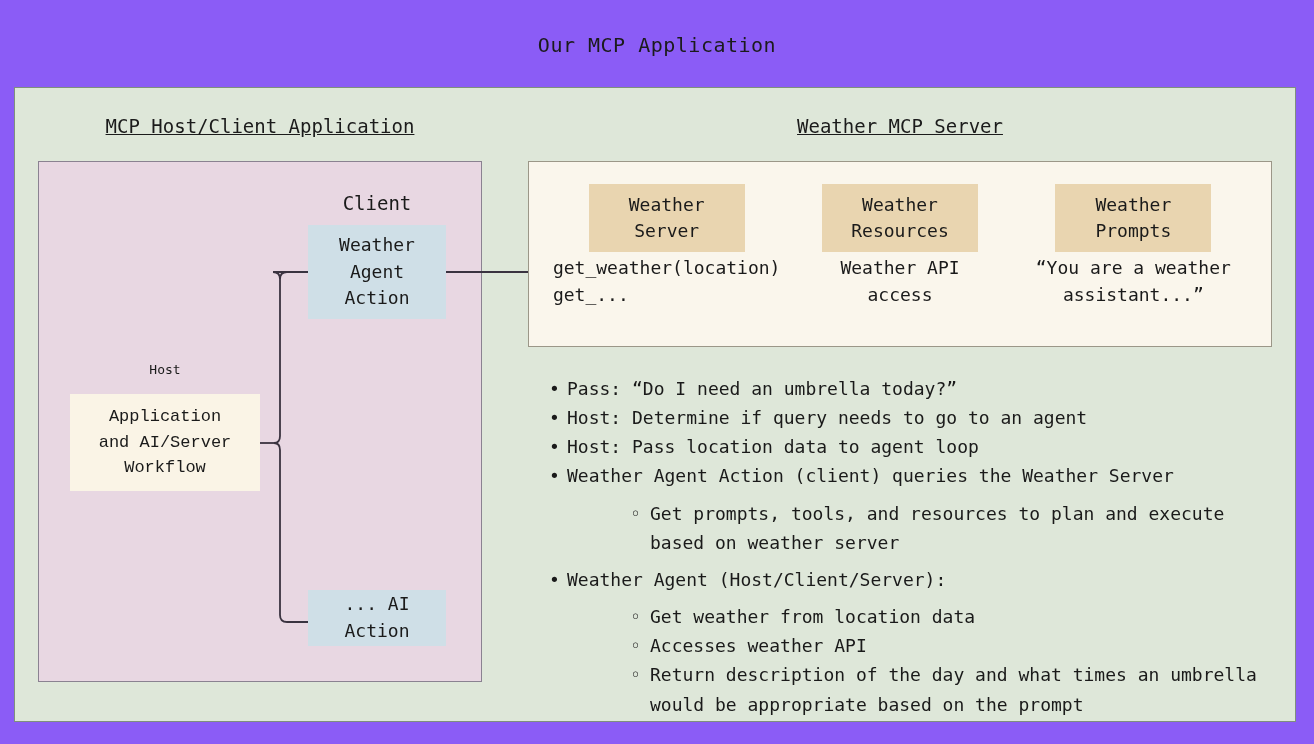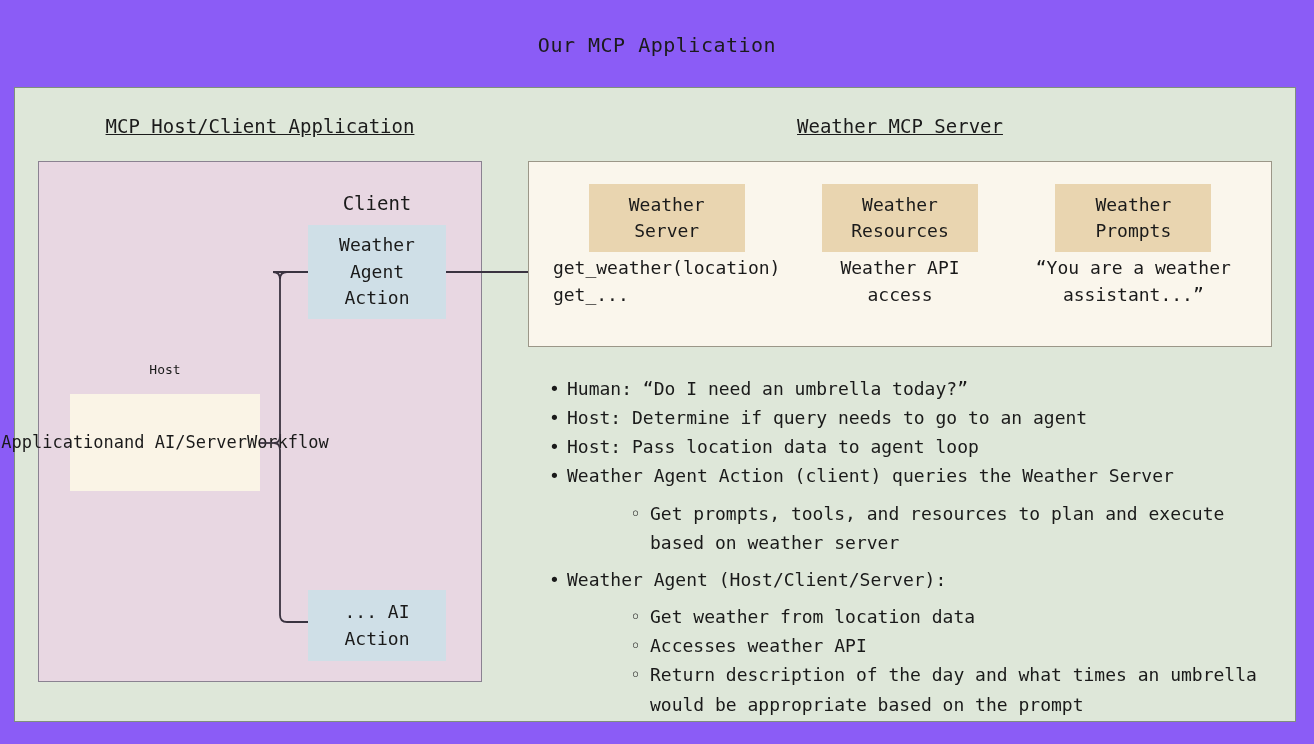--- a/index.html
+++ b/index.html
@@ -87,32 +87,33 @@
     text-align: center;
     font-size: 13px;
   }
 
   
   #host-app-box {
     position: absolute;
     left: 70px; top: 394px;
     width: 190px; height: 97px;
     background: #faf4e6;
-    display: flex; flex-direction: row;
+    display: flex; flex-direction: column;
     align-items: center; justify-content: center;
     font-size: 17px; line-height: 1.5;
     text-align: center;
     white-space: nowrap;
+    font-family: Liberation Mono, monospace;
   }
 
   
   #ai-action {
     position: absolute;
     left: 308px; top: 590px;
-    width: 138px; height: 71px;
+    width: 138px; height: 56px;
     background: #cfdfe7;
     display: flex; flex-direction: column;
     align-items: center; justify-content: center;
     font-size: 18px; line-height: 1.48;
     text-align: center;
   }
 
   
   #connectors {
     position: absolute;
@@ -269,21 +270,21 @@
         <span>Prompts</span>
       </div>
       <div class="cap-desc">“You are a weather
 assistant...”</div>
     </div>
   </div>
 
   <div id="flow-list">
     <ul id="flow-root">
         <li>
-          <span class="li-text">Human: “Do I need an umbrella today?”</span>
+          <span class="li-text">Pass: “Do I need an umbrella today?”</span>
         </li>
         <li>
           <span class="li-text">Host: Determine if query needs to go to an agent</span>
         </li>
         <li>
           <span class="li-text">Host: Pass location data to agent loop</span>
         </li>
         <li>
           <span class="li-text">Weather Agent Action (client) queries the Weather Server</span>
           <ul>

